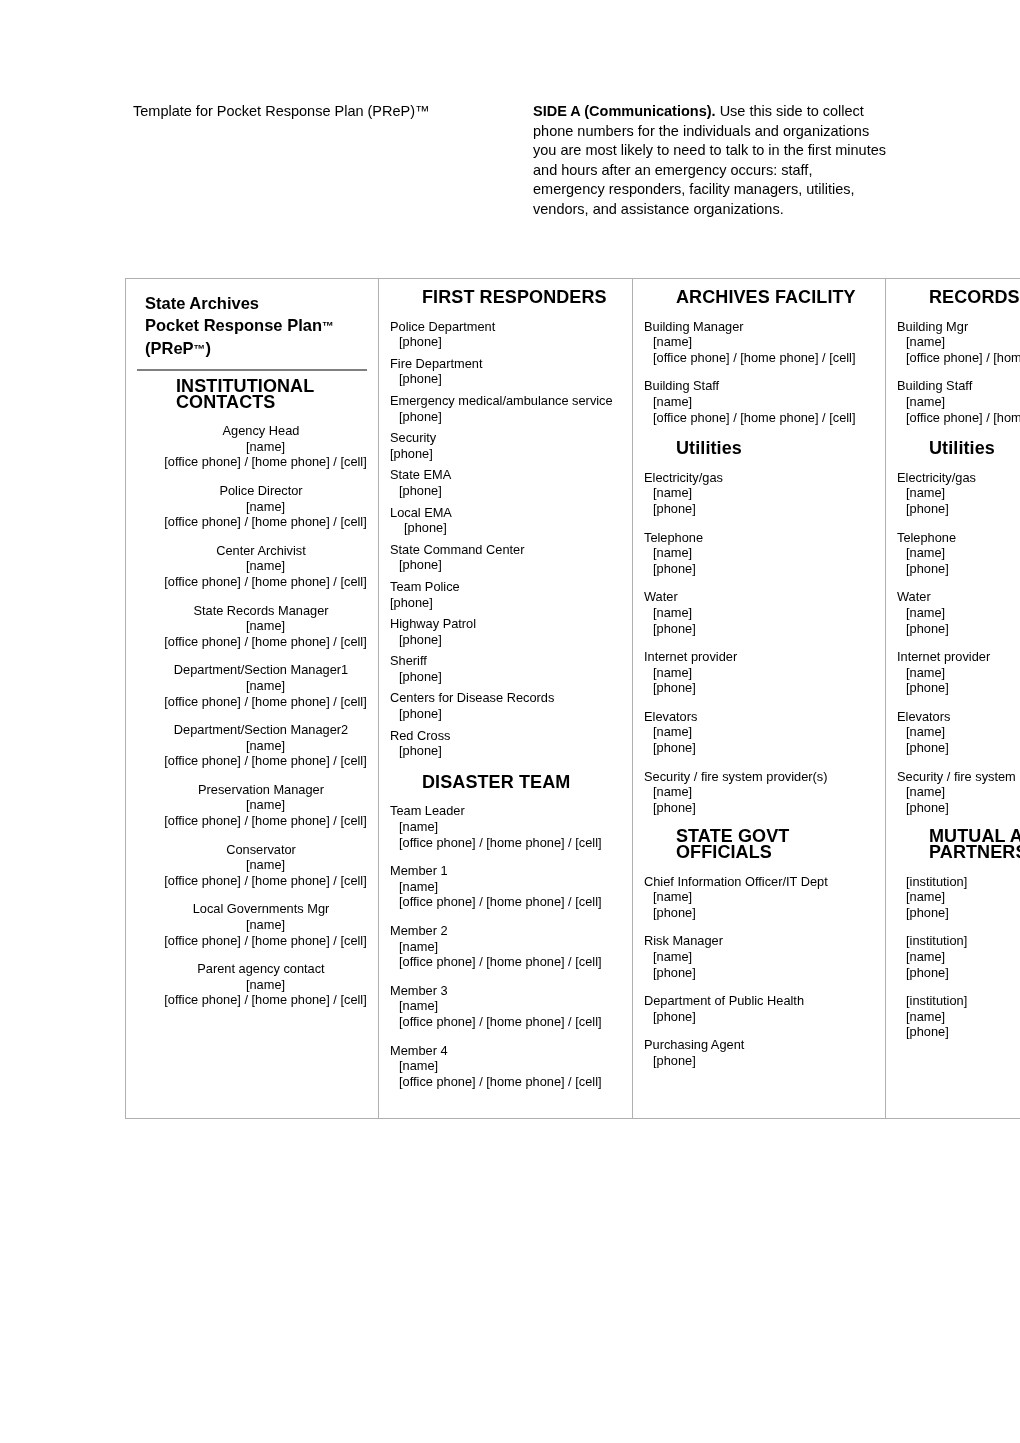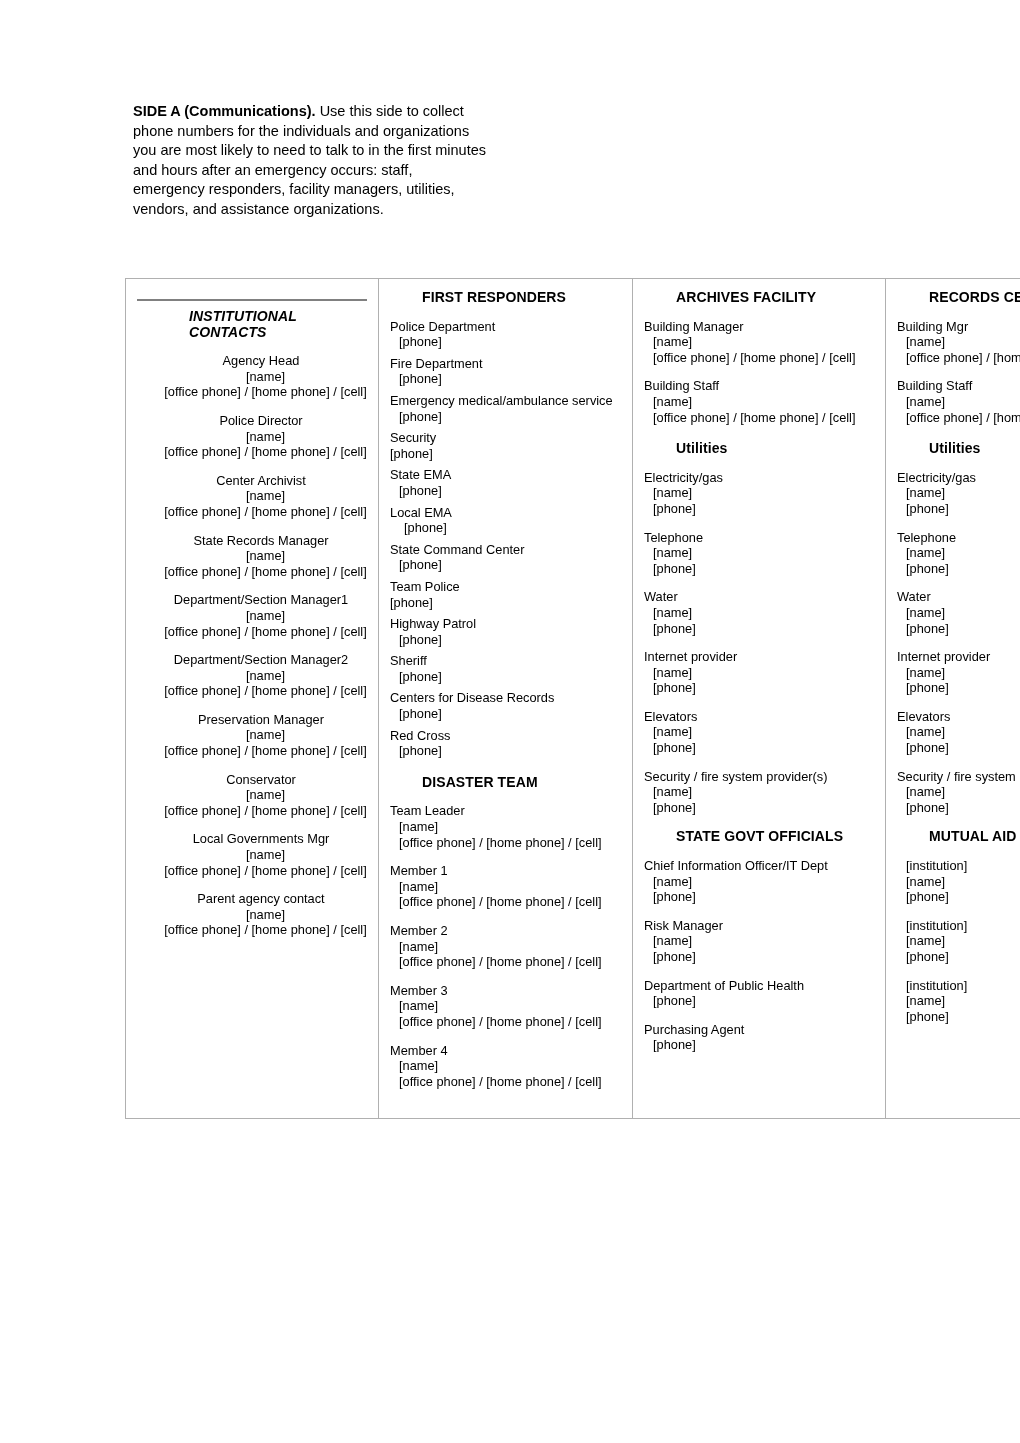--- a/index.html
+++ b/index.html
@@ -78,33 +78,33 @@
     vertical-align: 1px;
   }
   .title-rule {
     height: 0;
     border-top: 2px solid #808080;
     margin: 9px 2px 8px 0;
   }
 
   
   .sec-head {
-    font-size: 14px;
+    font-size: 18px;
     font-weight: bold;
     margin: 0 0 0 8px;
     letter-spacing: 0.1px;
     padding-left: 32px;
   }
   .sec-head.pad-top {
     margin-top: 16px;
   }
   .sec-head.pad-top-lg {
     margin-top: 14px;
   }
-  .col-1 .sec-head { margin-left: 20px; font-style: italic; }
+  .col-1 .sec-head { margin-left: 7px; }
   .col-2 .sec-head,
   .col-3 .sec-head,
   .col-4 .sec-head { margin-left: 0; }
 
   
   .entry {
     margin-top: 13px;
   }
   .entry.tight {
     margin-top: 6px;
@@ -131,28 +131,34 @@
   .col-1 .entry,
   .col-1 .entry-list {
     margin-left: 8px;
     text-align: center;
   }
 </style>
 </head>
 <body>
 
 <div class="page-header">
+  <div class="header-left">Template for Pocket Response Plan (PReP)™</div>
   <div class="header-right">
     <span class="side-label">SIDE A (Communications).</span><span> Use this side to collect phone numbers for the individuals and organizations you are most likely to need to talk to in the first minutes and hours after an emergency occurs: staff, emergency responders, facility managers, utilities, vendors, and assistance organizations.</span>
   </div>
 </div>
 
 <div class="prep-table">
 
   <div class="col col-1">
+    <div class="doc-title">
+      <span>State Archives</span><br>
+      <span>Pocket Response Plan</span><span class="tm">™</span><br>
+      <span>(PReP</span><span class="tm">™</span><span>)</span>
+    </div>
     <div class="title-rule"></div>
     <div class="sec-head">INSTITUTIONAL CONTACTS</div>
     <div class="entry-list">
       <div class="entry">
         <span class="label">Agency Head</span>
         <span class="sub">[name]</span>
         <span class="sub">[office phone] / [home phone] / [cell]</span>
       </div>
       <div class="entry">
         <span class="label">Police Director</span>

